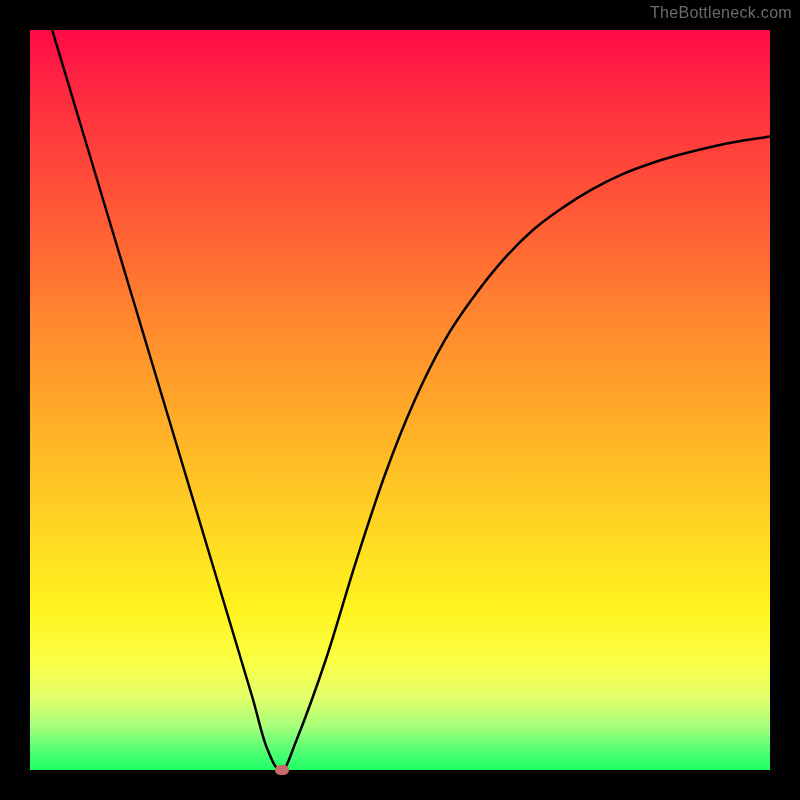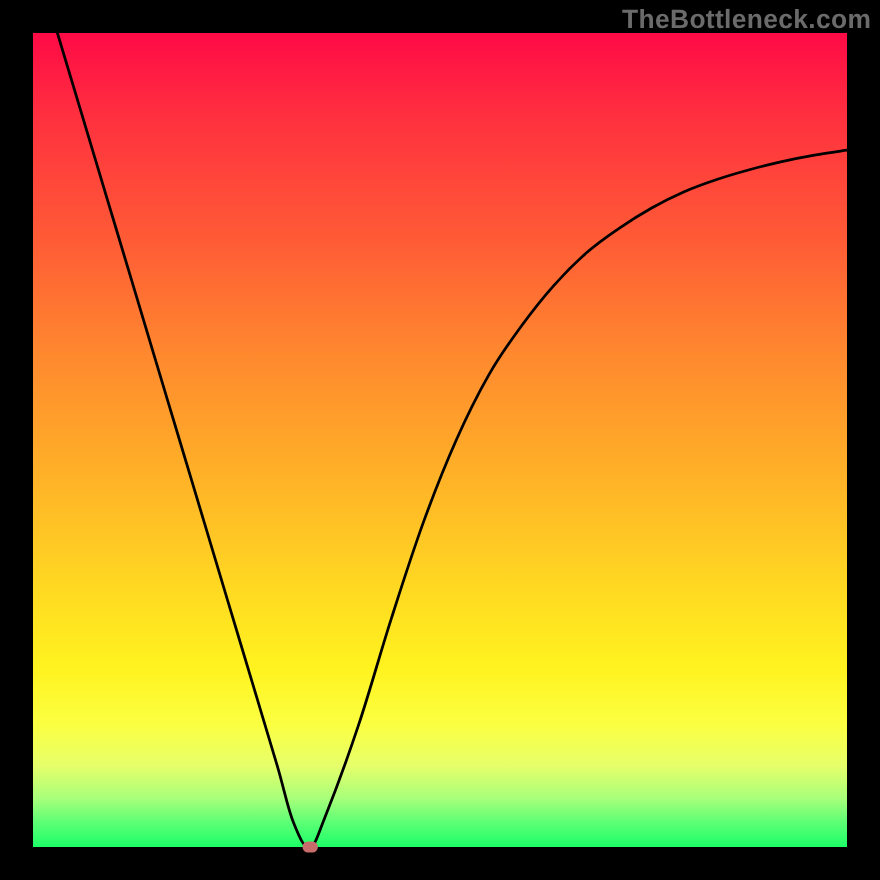--- a/index.html
+++ b/index.html
@@ -36,22 +36,22 @@
       #e6ff6a 90%,
       #a8ff7a 94%,
       #5cff75 97%,
       #1dff67 100%
     );
   }
   .watermark {
     position: absolute;
     top: 4px;
     right: 8px;
-    font-size: 24px;
-    font-weight: 700;
+    font-size: 16px;
+    font-weight: 400;
     color: #6b6b6b;
     letter-spacing: 0.3px;
     user-select: none;
   }
   svg.curve {
     position: absolute;
     left: 0;
     top: 0;
     width: 740px;
     height: 740px;

